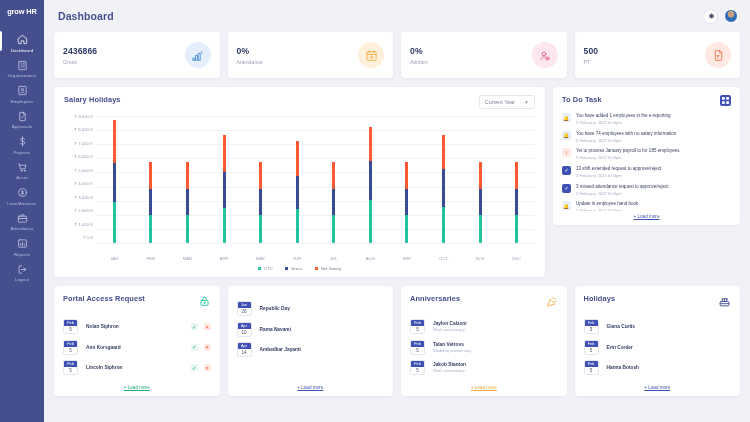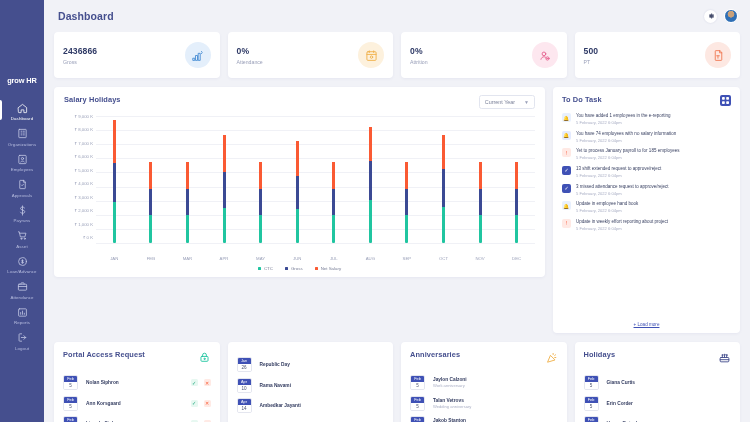--- a/index.html
+++ b/index.html
@@ -8,21 +8,21 @@
     overflow: hidden;
     font-family: "Liberation Sans", sans-serif;
     background: #f1f2f7;
   }
   .app { display: flex; width: 750px; height: 422px; }
 
   
   .sidebar {
     width: 44px; background: #454f8e; flex: 0 0 44px;
     display: flex; flex-direction: column; align-items: center;
-    padding-top: 7px; position: relative; justify-content: center;
+    padding-top: 7px; position: relative;
   }
   .logo {
     font-size: 7.4px; font-weight: bold; color: #ffffff;
     letter-spacing: -0.1px; margin-bottom: 14px; white-space: nowrap;
   }
   .nav { width: 100%; display: flex; flex-direction: column; align-items: center; }
   .nav-item {
     width: 100%; display: flex; flex-direction: column; align-items: center;
     padding: 4px 0 3px; position: relative; cursor: pointer;
   }
@@ -114,21 +114,21 @@
   .legend {
     display: flex; justify-content: center; gap: 12px; margin-top: 5px;
     font-size: 4.4px; color: #7b8199;
   }
   .legend i { width: 3.5px; height: 3.5px; display: inline-block; margin-right: 2.5px; border-radius: .5px; }
 
   
   .todo-card {
     width: 187px; flex: 0 0 187px; background: #fff; border-radius: 4px;
     padding: 8px 9px 6px; box-shadow: 0 1px 3px rgba(80,90,150,.07);
-    height: 246px; display: flex; flex-direction: column;
+    height: 138px; display: flex; flex-direction: column;
   }
   .todo-grid-btn {
     width: 11px; height: 11px; border-radius: 2px; background: #3f51b5;
     display: flex; align-items: center; justify-content: center; cursor: pointer;
   }
   .todo-list { margin-top: 7px; flex: 1; overflow: hidden; }
   .todo-item { display: flex; gap: 5px; margin-bottom: 5.5px; align-items: flex-start; }
   .todo-ico {
     width: 9px; height: 9px; border-radius: 2px; flex: 0 0 9px;
     display: flex; align-items: center; justify-content: center; font-size: 5px;

